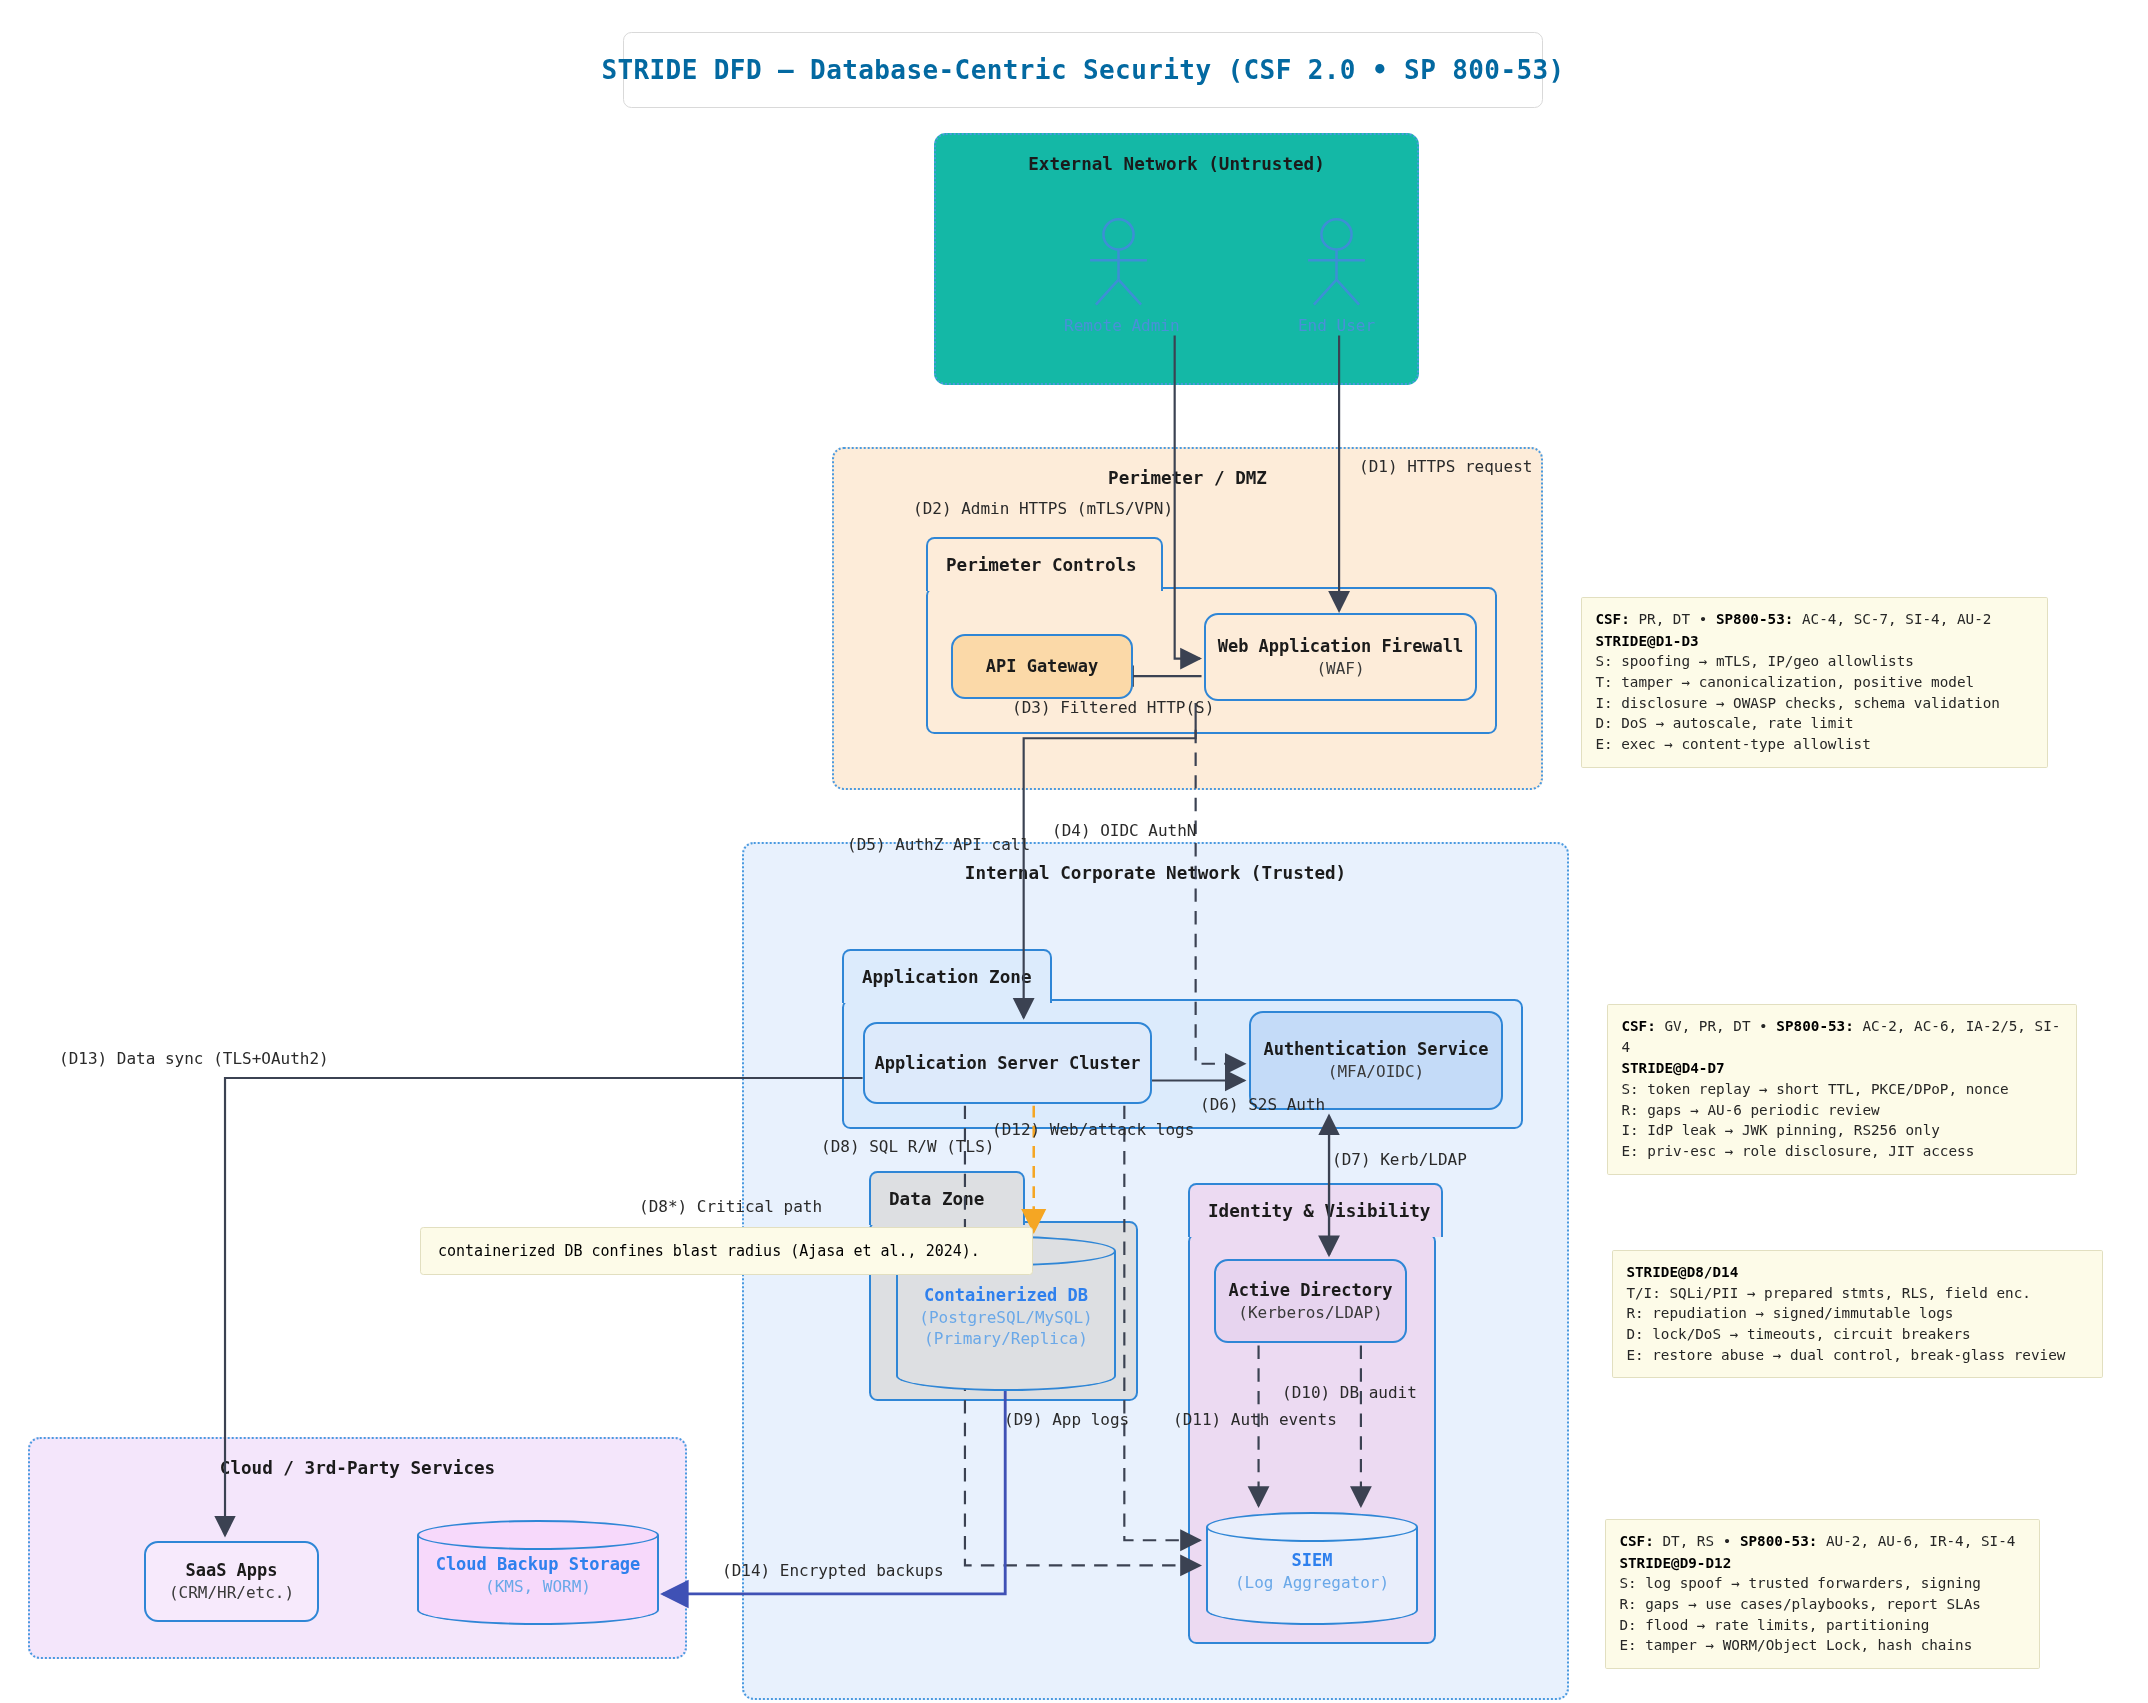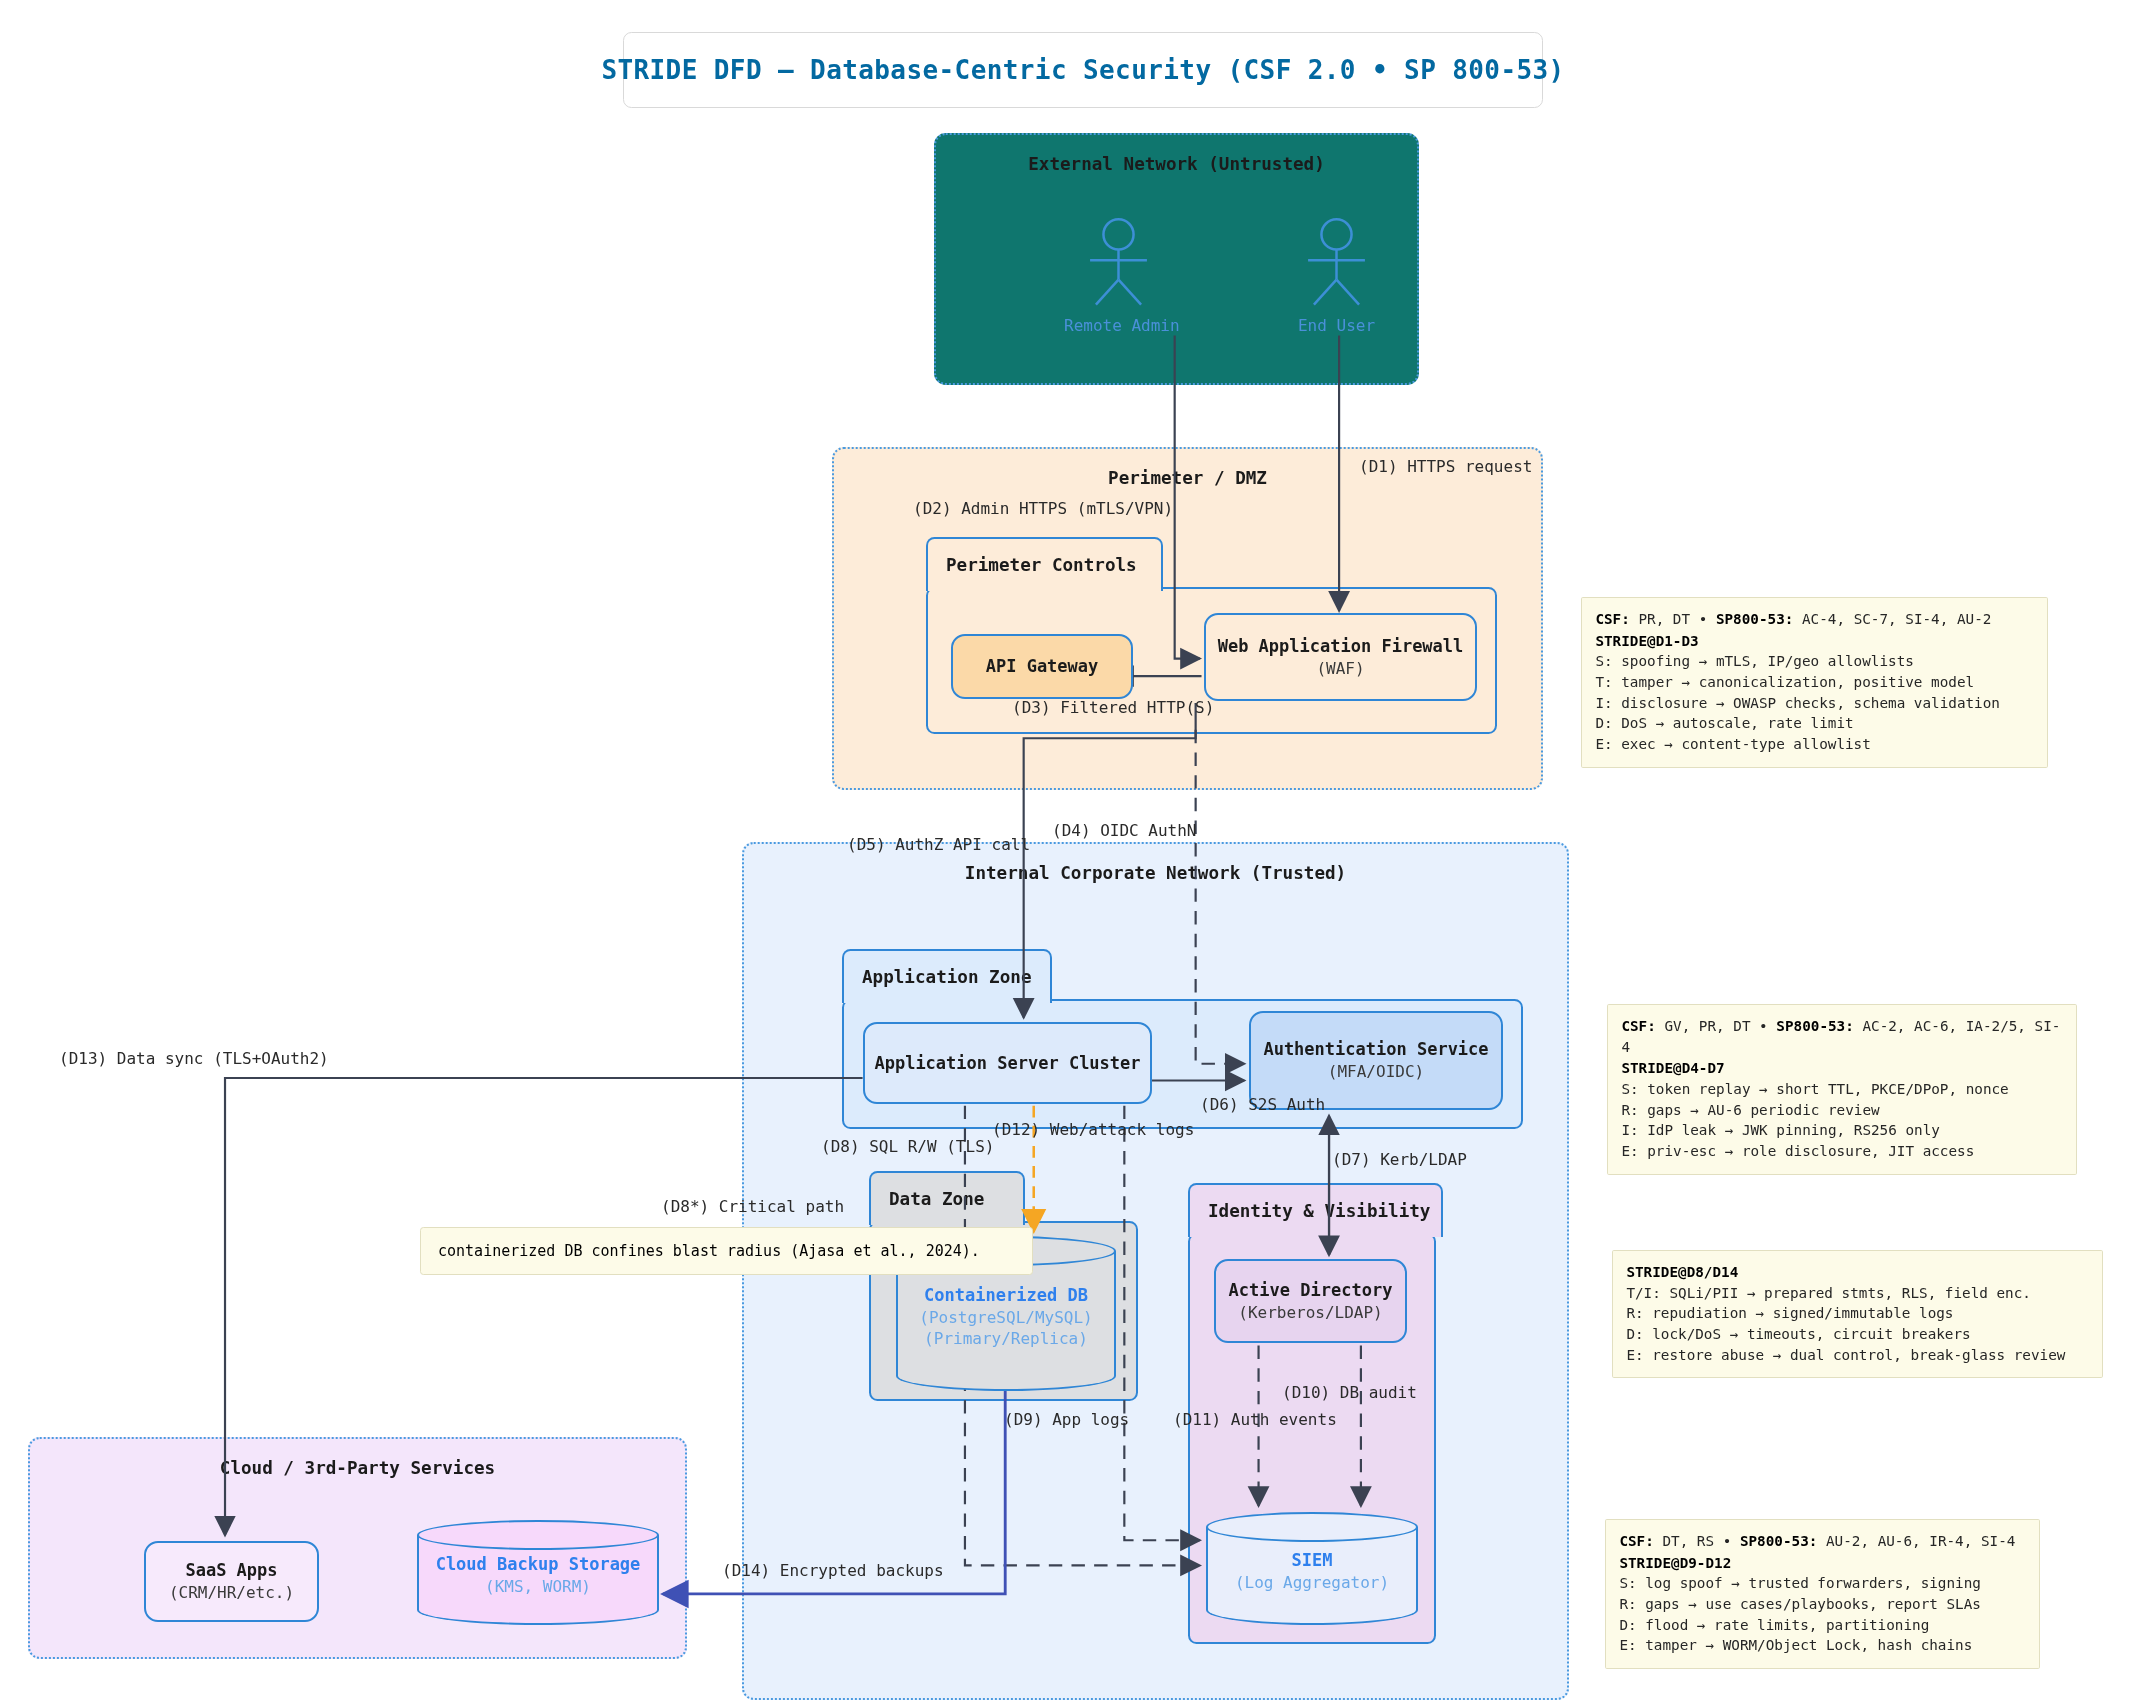--- a/index.html
+++ b/index.html
@@ -8,21 +8,21 @@
   #canvas{position:absolute;inset:0;width:2148px;height:1703px;}
   .abs{position:absolute;box-sizing:border-box;}
 
   
   #title-box{left:623px;top:32px;width:920px;height:76px;border:1.7px solid #d9d9d9;
     border-radius:8.4px;background:#ffffff;display:flex;align-items:center;justify-content:center;}
   #title-text{font-size:26px;font-weight:700;color:#0369a1;letter-spacing:0.4px;white-space:nowrap;}
 
   
   .boundary{border:2.5px dotted #4a9ae0;border-radius:11.7px;}
-  #zone-external{left:934px;top:133px;width:485px;height:252px;background:#0f766e;}
+  #zone-external{left:934px;top:133px;width:485px;height:252px;background:#14b8a6;}
   #zone-dmz{left:832px;top:447px;width:711px;height:343px;background:#fdecd9;}
   #zone-internal{left:742px;top:842px;width:827px;height:858px;background:#e8f1fd;}
   #zone-cloud{left:28px;top:1437px;width:659px;height:222px;background:#f4e6fb;}
   .zone-title{position:absolute;left:0;right:0;top:18.5px;text-align:center;
      font-size:17.6px;font-weight:700;color:#1b1b1b;}
 
   
   .group{border:2.5px solid #2f86d6;border-radius:8.4px;}
   .group-tab{position:absolute;left:-2.5px;top:-52px;height:52px;
      border:2.5px solid #2f86d6;border-bottom:none;border-radius:8.4px 8.4px 0 0;
@@ -263,21 +263,21 @@
   </div>
 
   <div class="elabel" style="left:1359px;top:457px;">(D1) HTTPS request</div>
   <div class="elabel" style="left:913px;top:499px;">(D2) Admin HTTPS (mTLS/VPN)</div>
   <div class="elabel" style="left:1012px;top:698px;">(D3) Filtered HTTP(S)</div>
   <div class="elabel" style="left:1052px;top:821px;">(D4) OIDC AuthN</div>
   <div class="elabel" style="left:847px;top:835px;">(D5) AuthZ API call</div>
   <div class="elabel" style="left:1200px;top:1095px;">(D6) S2S Auth</div>
   <div class="elabel" style="left:1332px;top:1150px;">(D7) Kerb/LDAP</div>
   <div class="elabel" style="left:821px;top:1137px;">(D8) SQL R/W (TLS)</div>
-  <div class="elabel" style="left:661px;top:1197px;">(D8*) Critical path</div>
+  <div class="elabel" style="left:639px;top:1197px;">(D8*) Critical path</div>
   <div class="elabel" style="left:1004px;top:1410px;">(D9) App logs</div>
   <div class="elabel" style="left:1282px;top:1383px;">(D10) DB audit</div>
   <div class="elabel" style="left:1173px;top:1410px;">(D11) Auth events</div>
   <div class="elabel" style="left:992px;top:1120px;">(D12) Web/attack logs</div>
   <div class="elabel" style="left:59px;top:1049px;">(D13) Data sync (TLS+OAuth2)</div>
   <div class="elabel" style="left:722px;top:1561px;">(D14) Encrypted backups</div>
 
   <div class="abs note" id="note1">
     <div class="hdr">
       <b>CSF:</b><span> PR, DT • </span><b>SP800-53:</b><span> AC-4, SC-7, SI-4, AU-2</span>

